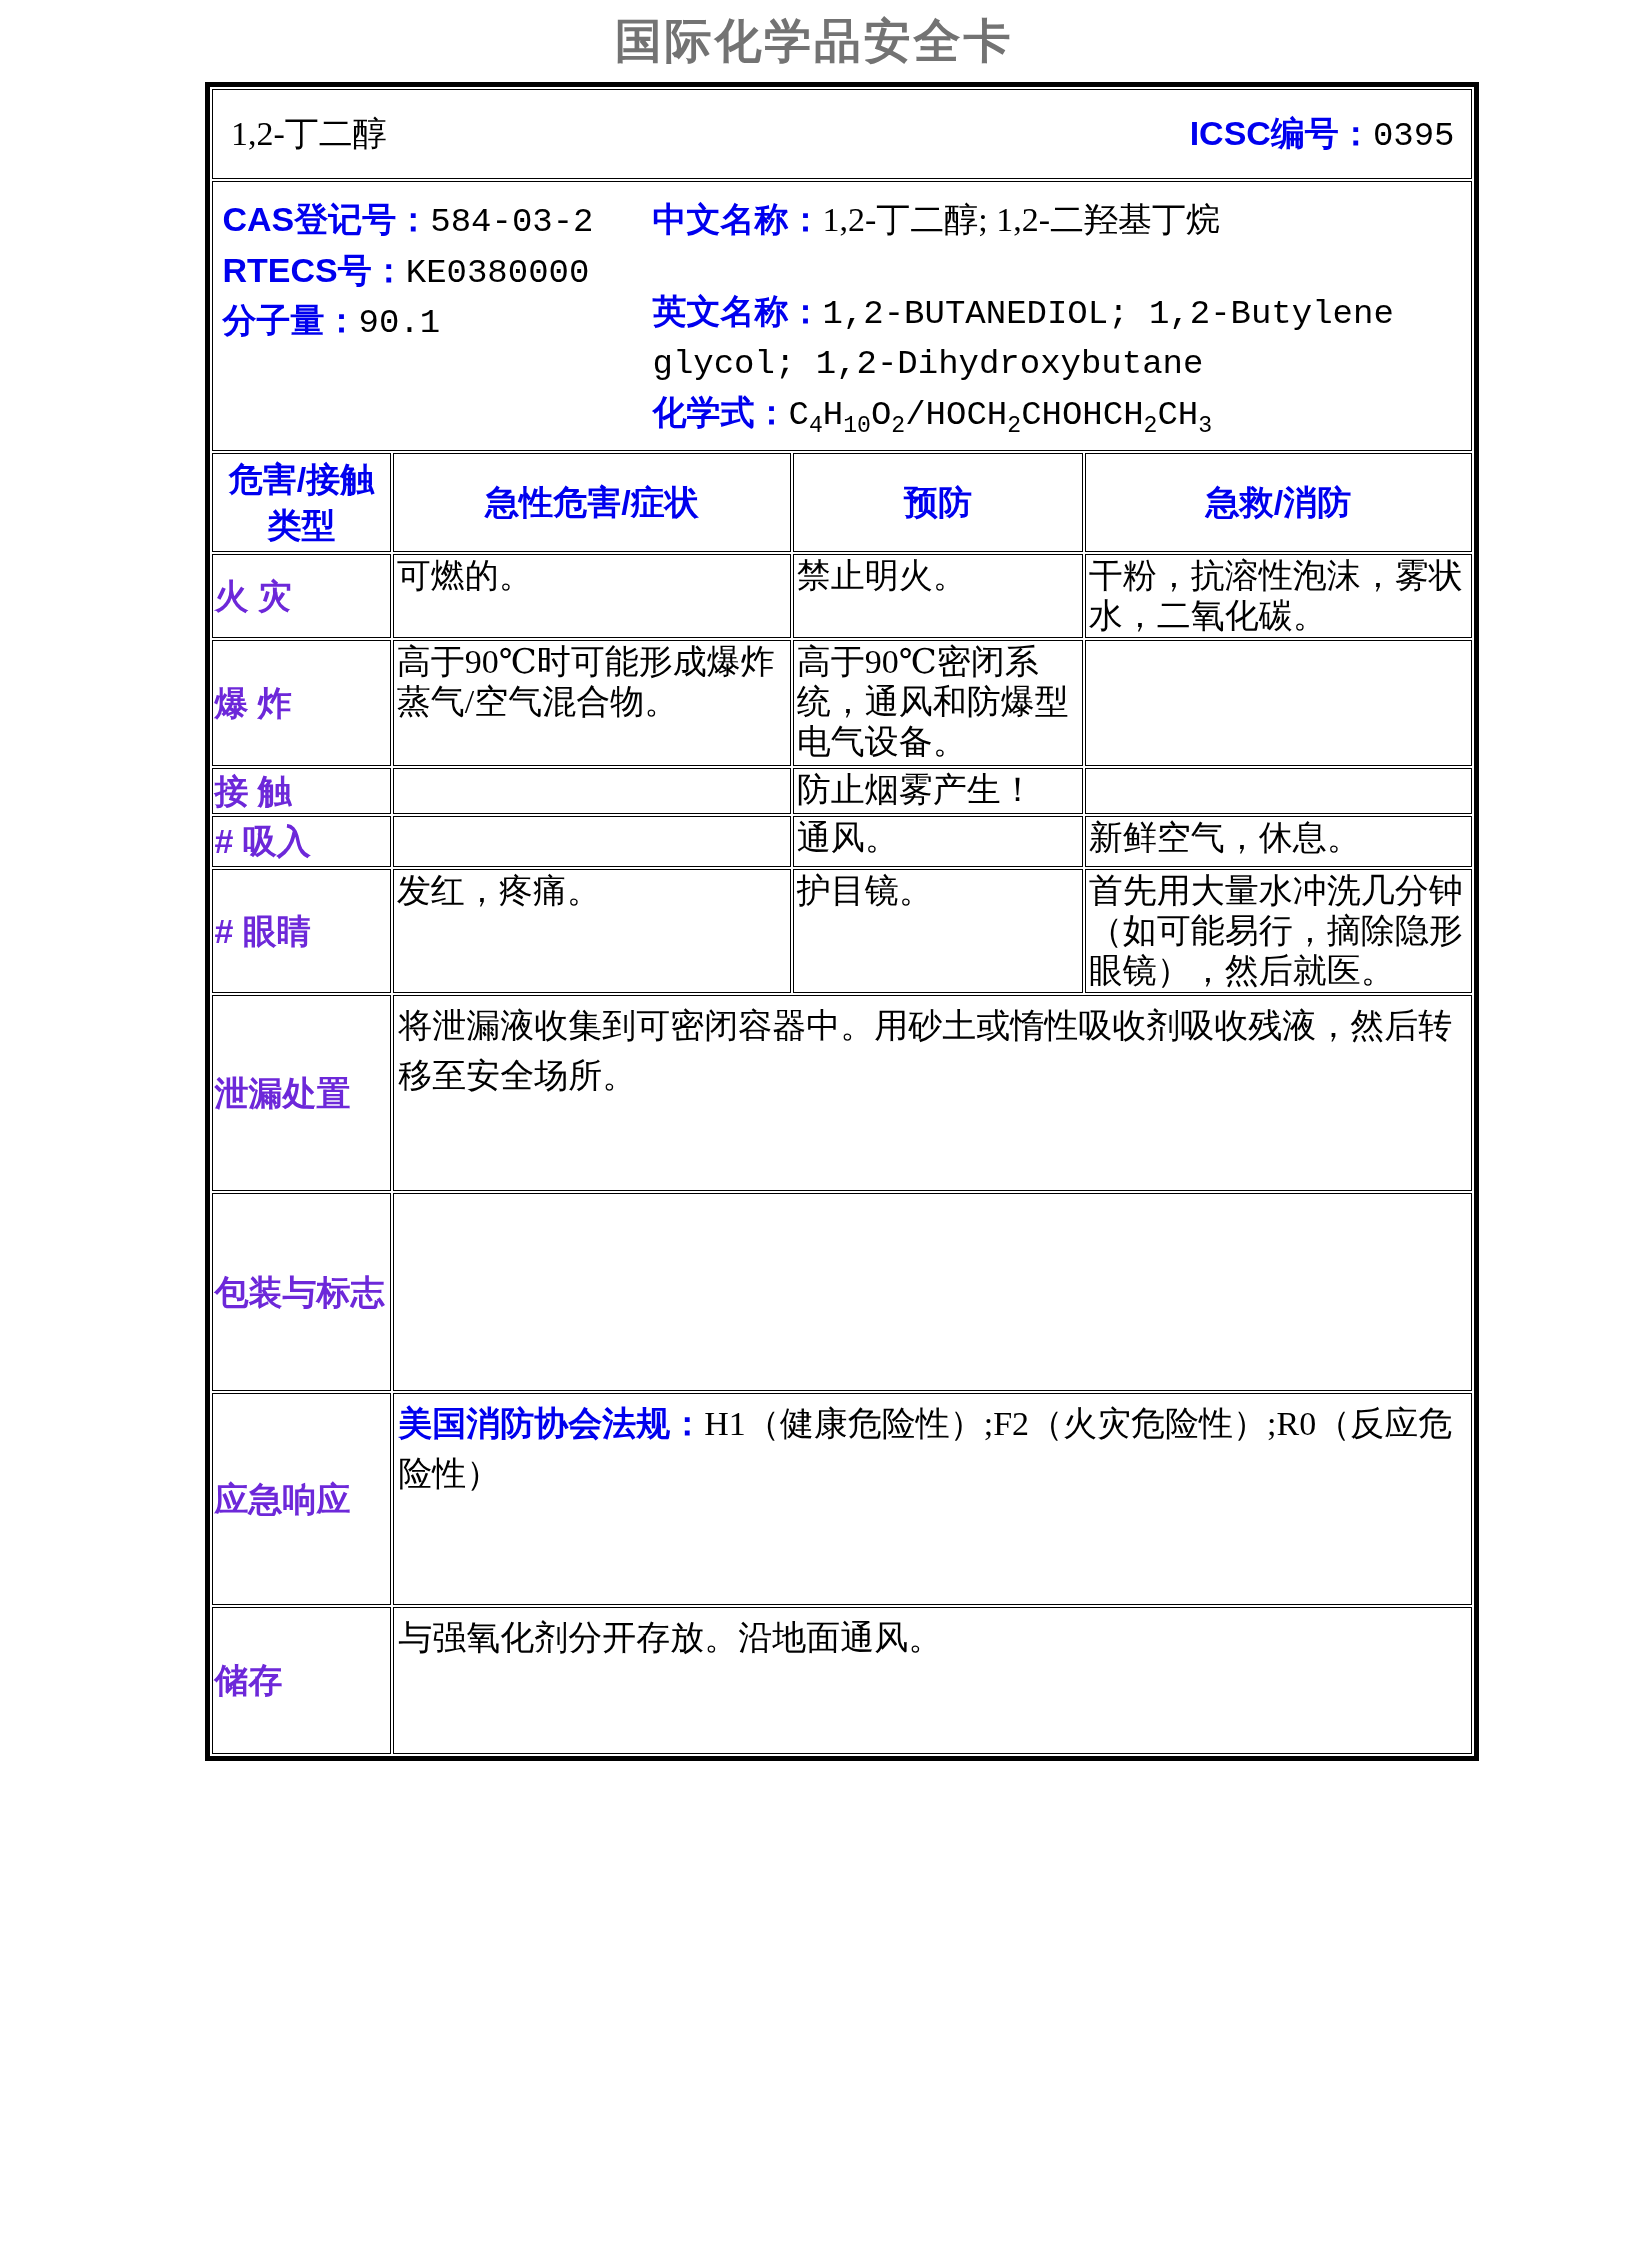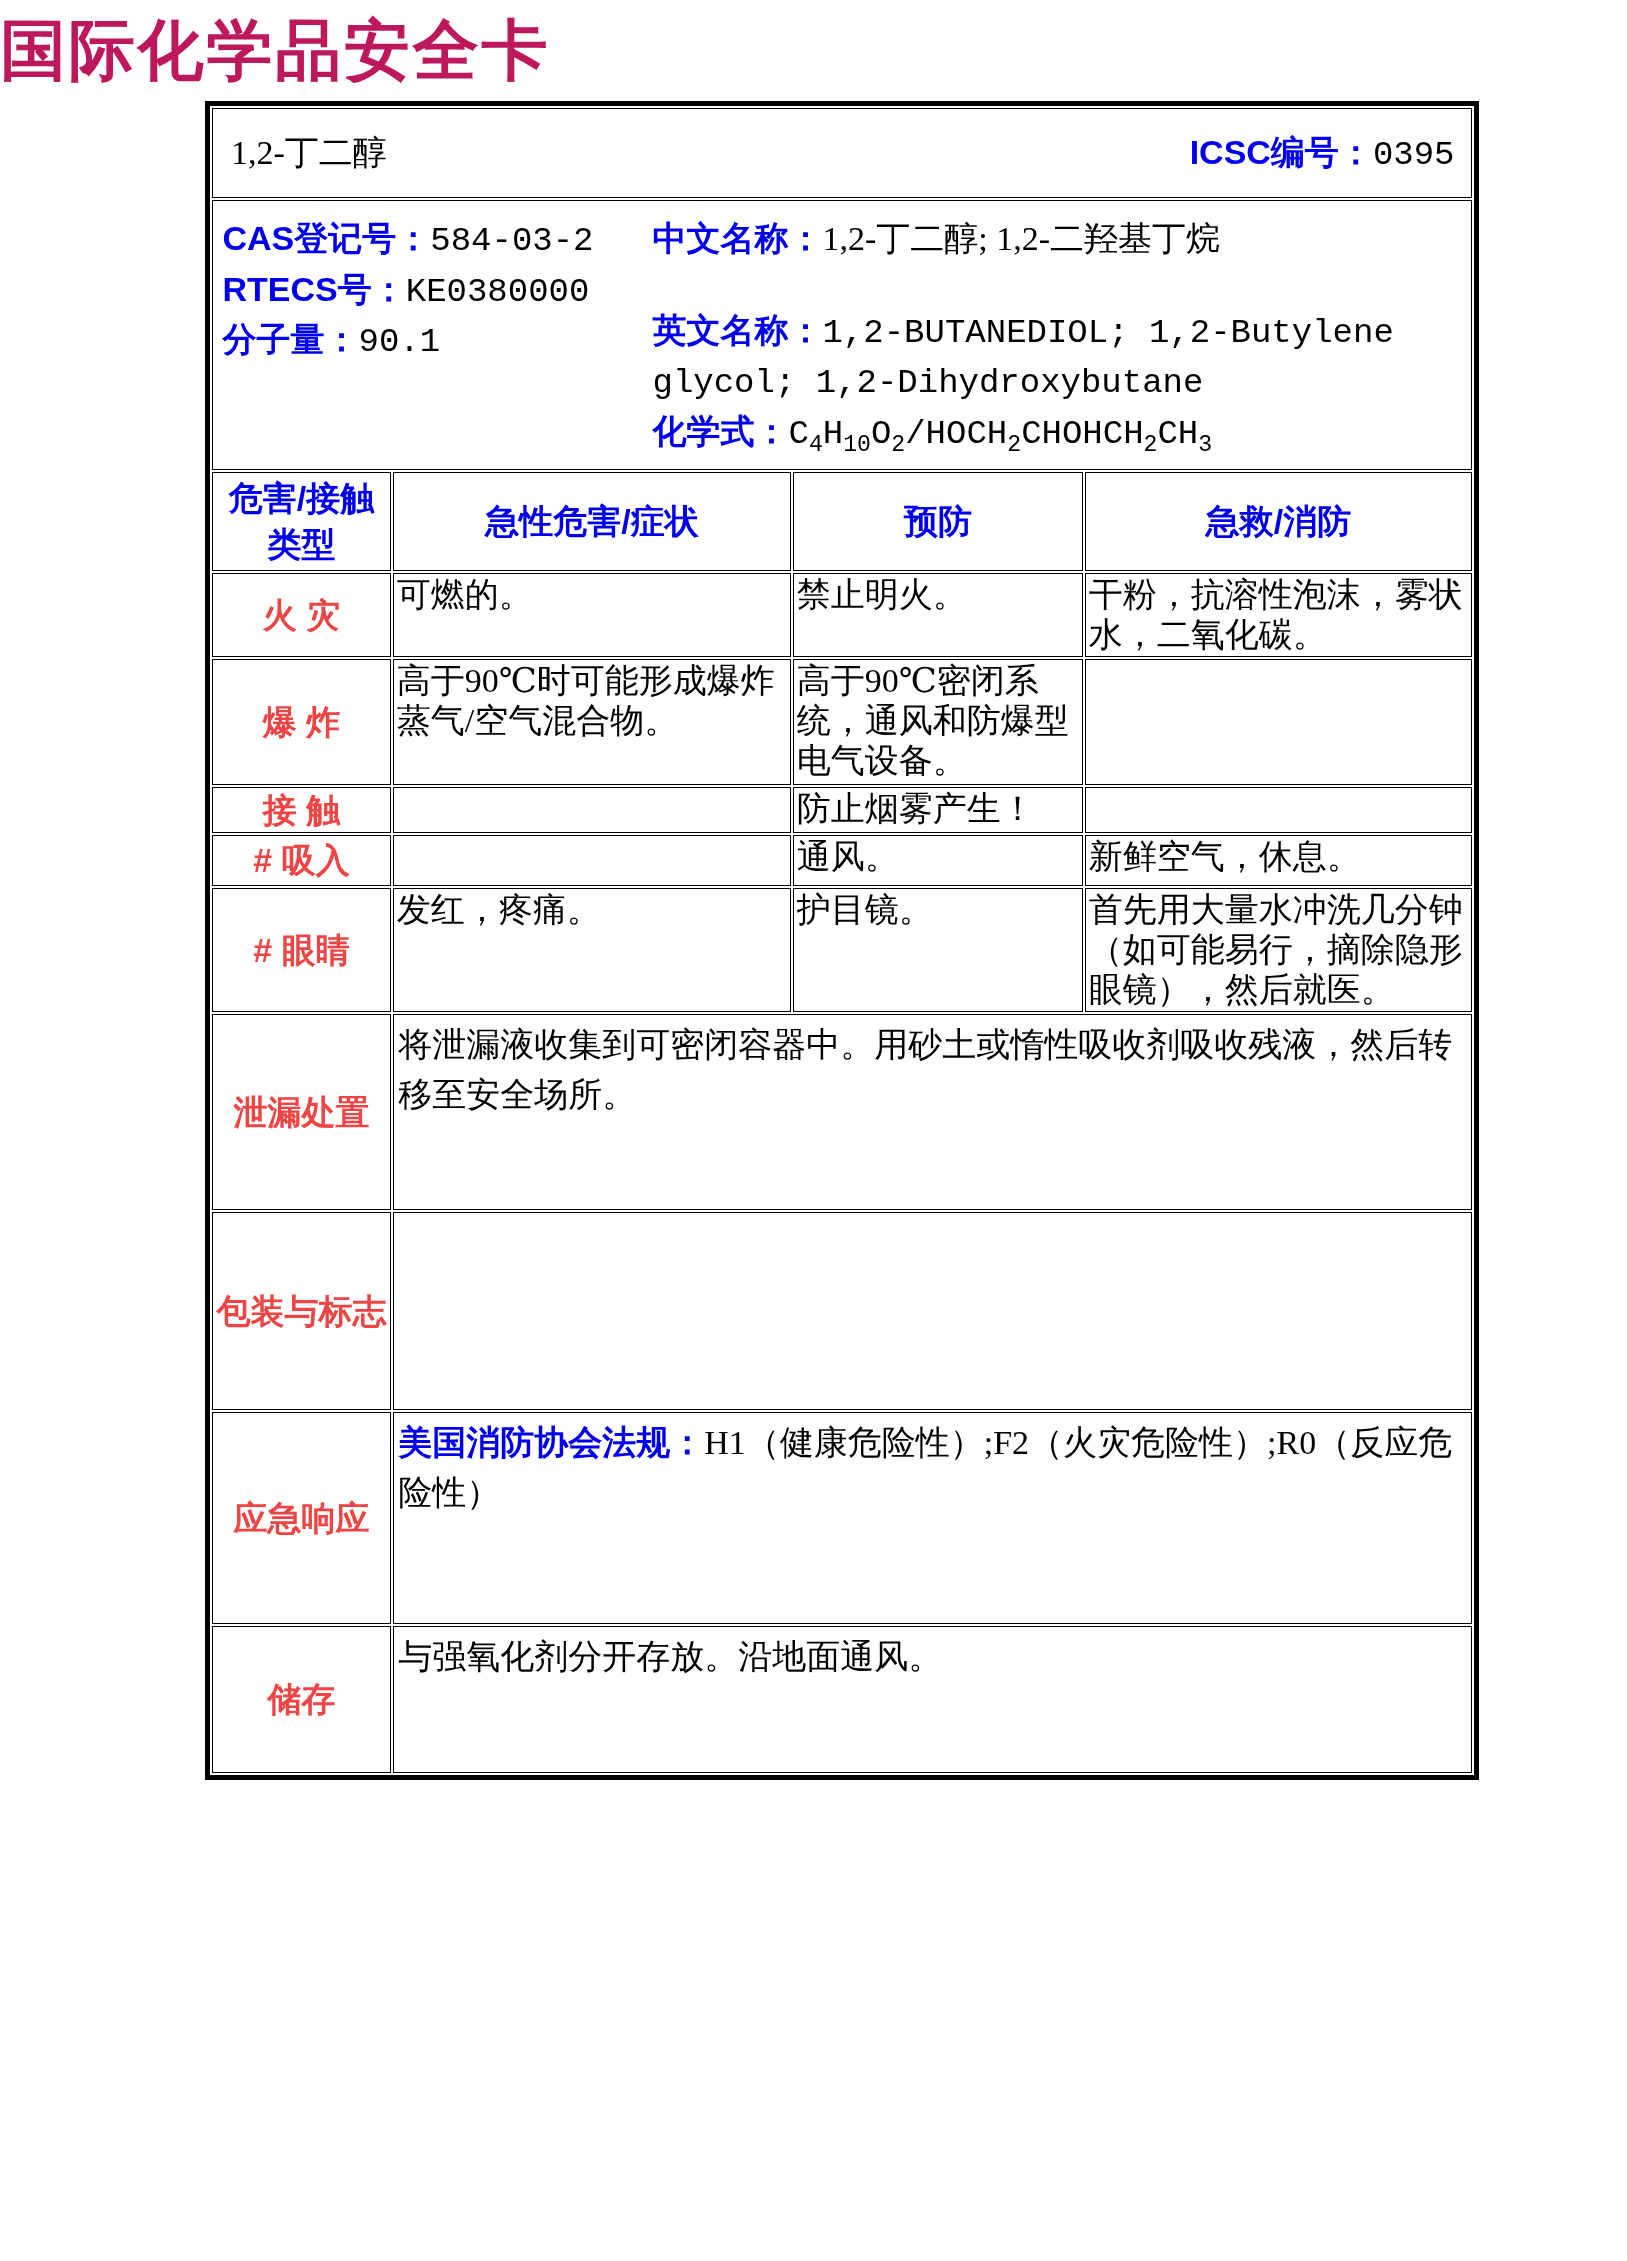--- a/index.html
+++ b/index.html
@@ -5,24 +5,24 @@
   html, body {
     margin: 0; padding: 0;
     width: 1628px; height: 2261px;
     background: #ffffff;
     font-family: "Liberation Serif", "DejaVu Serif", serif;
   }
   .page { width: 1628px; height: 2261px; position: relative; overflow: hidden; }
 
   .title {
     margin: 18.3px 0 17px 0;
-    text-align: left;
-    font-size: 66px;
+    text-align: center;
+    font-size: 47px;
     font-weight: bold;
-    color: #be185d;
+    color: #737373;
     font-family: "Liberation Serif", "DejaVu Serif", serif;
     letter-spacing: 2.8px;
     line-height: 1.0;
   }
 
   table.card {
     margin-left: 205px;
     width: 1265px;
     box-sizing: border-box;
     border: 5.6px solid #000;
@@ -88,22 +88,22 @@
 
   
   td.hcell {
     text-align: center; vertical-align: middle;
     white-space: pre-line;
     color: #0000ee; font-weight: bold;
     font-family: "Liberation Sans", "DejaVu Sans", sans-serif;
     line-height: 1.35;
   }
   td.lab {
-    text-align: center; vertical-align: middle;
-    color: #ef4444; font-weight: bold;
+    text-align: left; vertical-align: middle;
+    color: #6d28d9; font-weight: bold;
     font-family: "Liberation Sans", "DejaVu Sans", sans-serif;
     padding: 0 1.4px;
   }
   td.cont {
     vertical-align: top; text-align: left;
     padding: 0.7px 2.8px;
   }
   td.wide {
     vertical-align: top; text-align: left;
     padding: 5.6px 4.2px 1.4px 4.2px;

